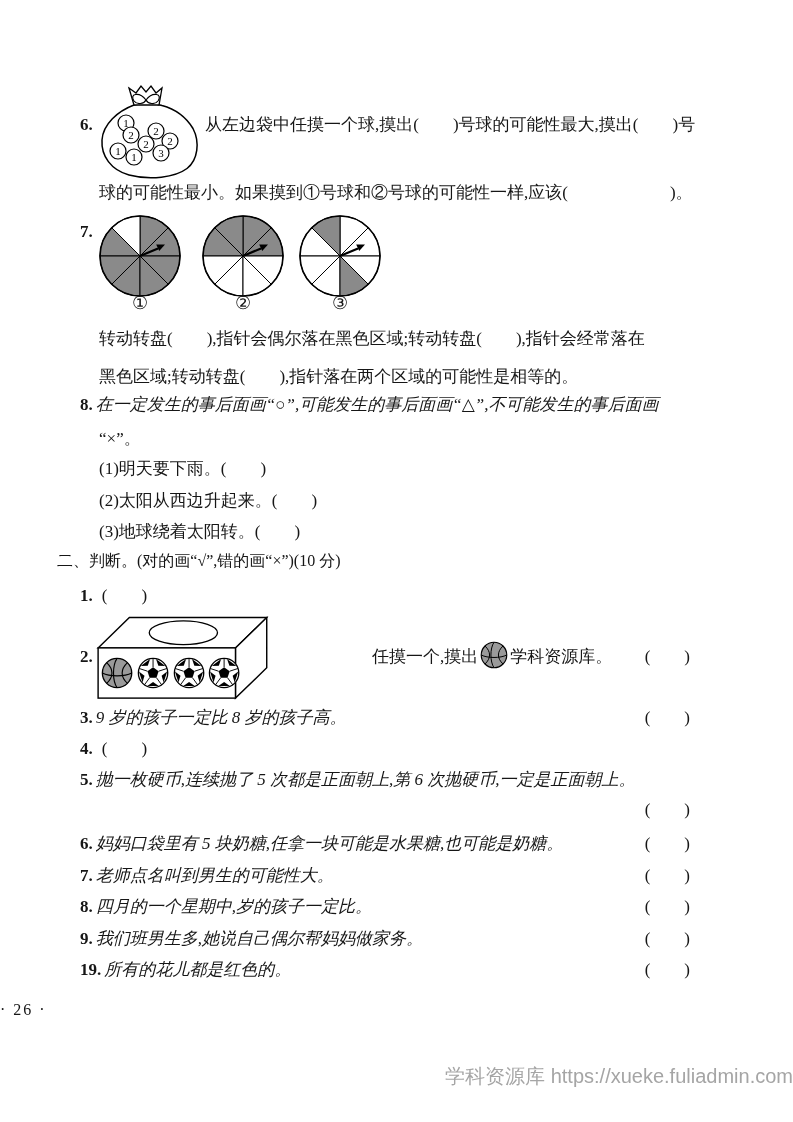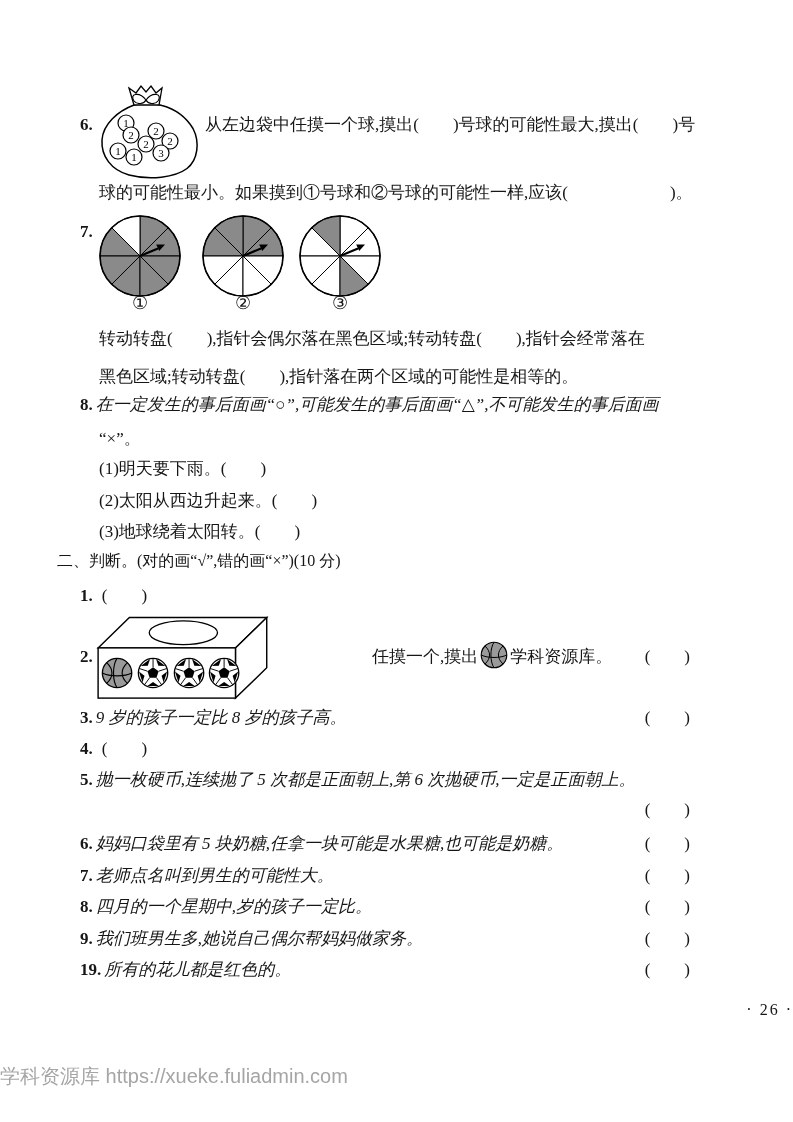--- a/index.html
+++ b/index.html
@@ -11,23 +11,23 @@
   .abs{position:absolute;}
   .t{font-size:17px;line-height:24px;white-space:nowrap;}
   .num{font-weight:bold;margin-right:3px;}
   .row{position:absolute;left:80px;right:103px;display:flex;align-items:flex-start;}
   .row .txt{flex:1;white-space:nowrap;overflow:hidden;font-style:italic;}
   .row .blank{white-space:nowrap;margin-left:6px;}
   .subrow{position:absolute;left:99px;right:103px;display:flex;align-items:flex-start;}
   .spinner-label{width:84px;text-align:center;font-size:18px;}
   .sec-title{font-size:16px;font-weight:normal;}
   .sec-note{font-size:16px;font-weight:normal;}
-  .pagenum{position:absolute;left:0;width:793px;text-align:right;font-size:16px;letter-spacing:2px;}
+  .pagenum{position:absolute;left:0;width:793px;text-align:left;font-size:16px;letter-spacing:2px;}
   .footer{
-    position:absolute;left:0;width:793px;text-align:left;
+    position:absolute;left:0;width:793px;text-align:right;
     font-family:"Liberation Sans","DejaVu Sans",sans-serif;font-size:20px;color:#a5a5a5;
   }
   svg text{font-family:"Liberation Serif","DejaVu Serif",serif;}
   .inline-ball{vertical-align:-8px;margin:0 2px;}
 </style>
 </head>
 <body>
 
 <svg width="0" height="0" style="position:absolute" aria-hidden="true">
   <defs>

